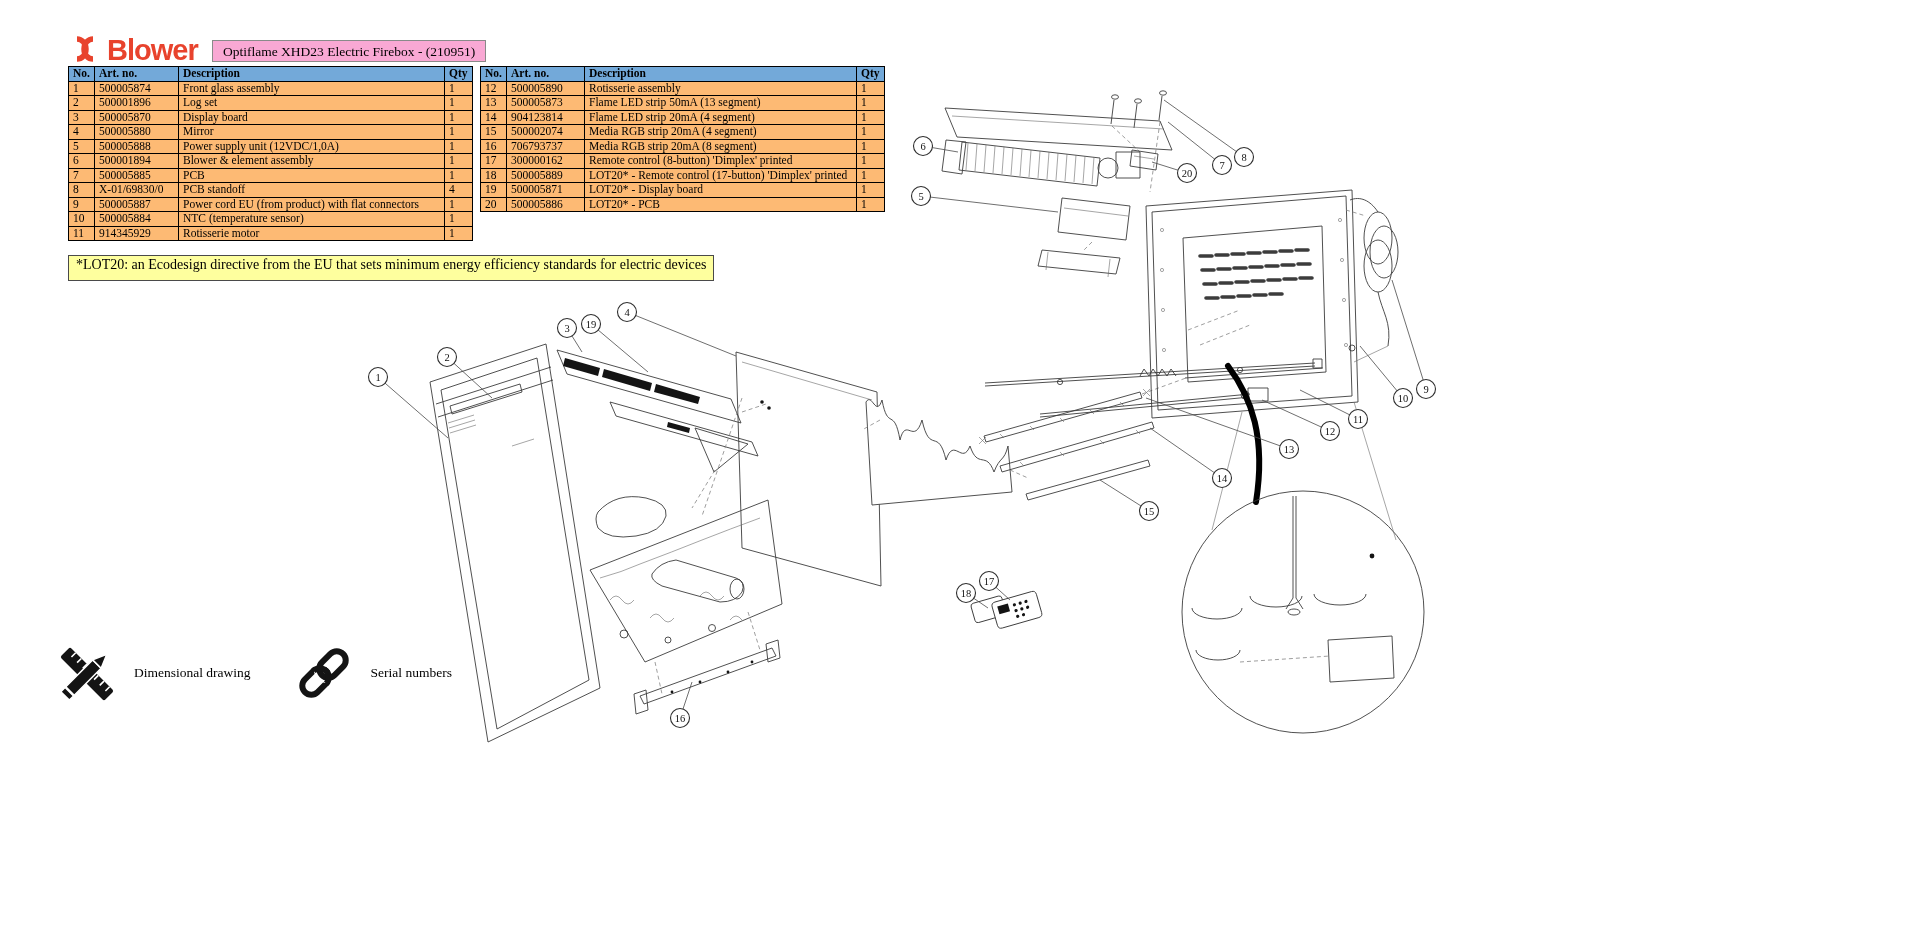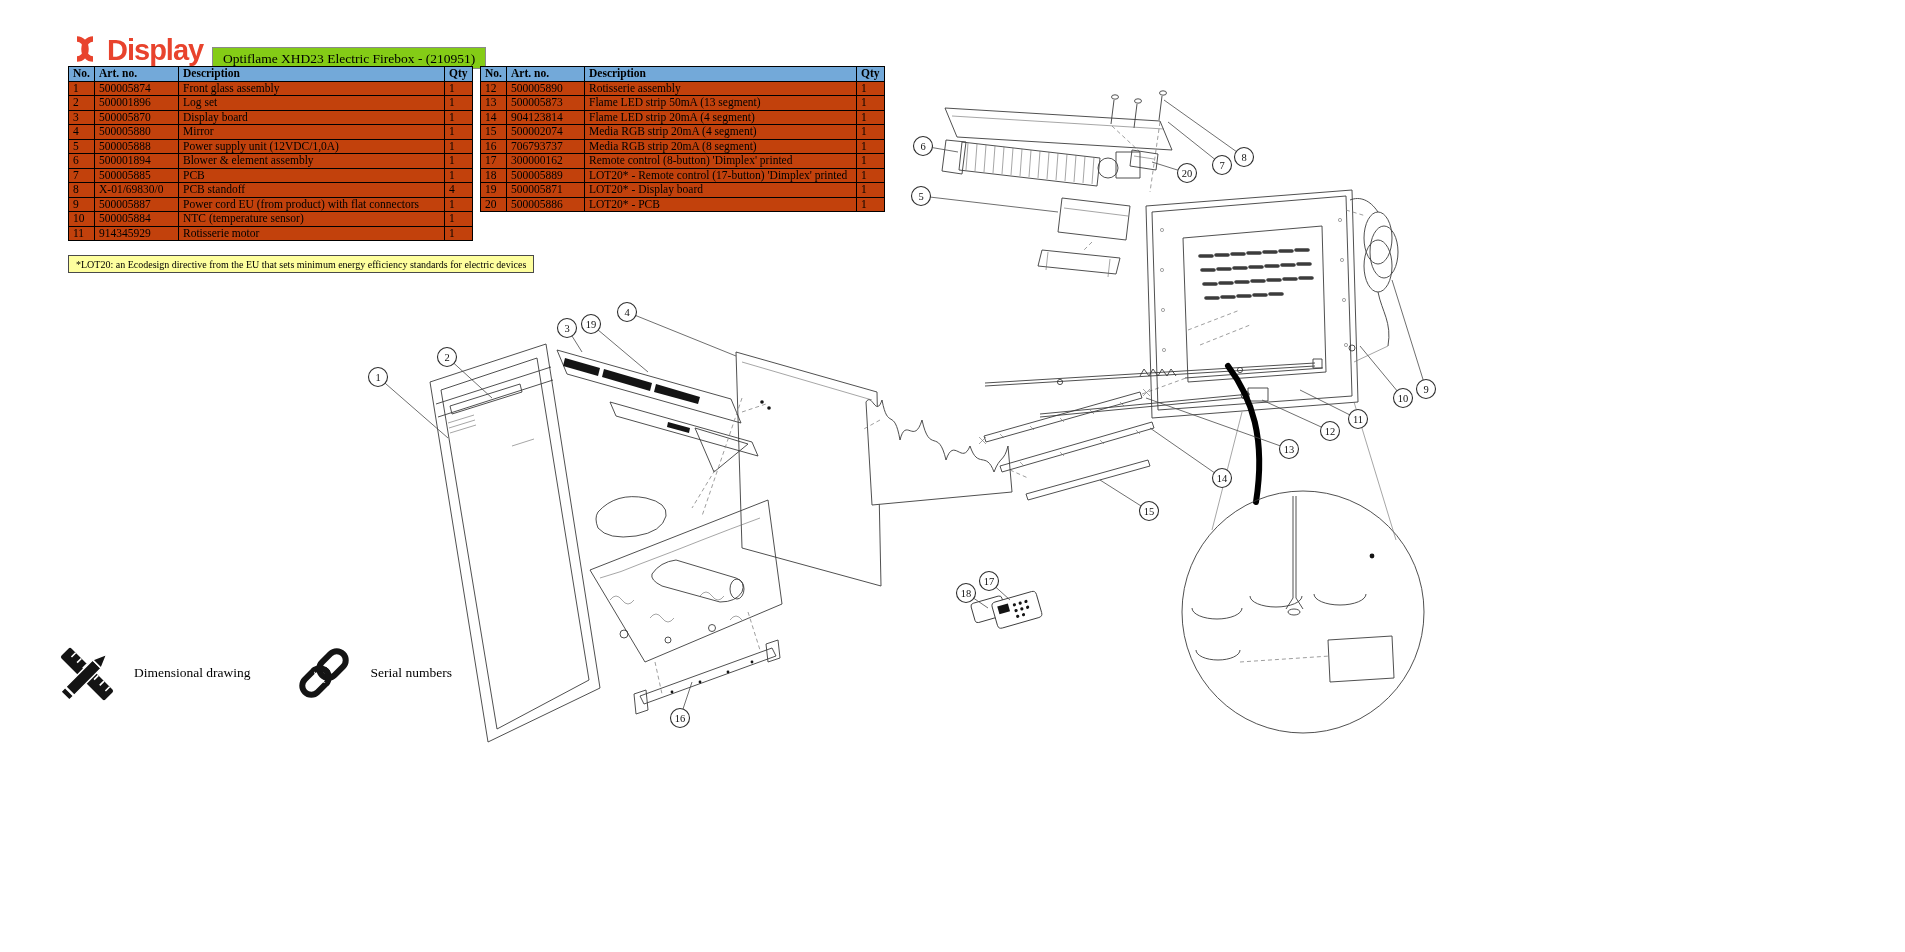--- a/index.html
+++ b/index.html
@@ -21,36 +21,36 @@
   .slot { stroke:#3c3c3c; stroke-width:3.6; stroke-linecap:round; }
   .leader { stroke:#4a4a4a; stroke-width:0.8; }
   .callout-circle { fill:#fff; stroke:#2e2e2e; stroke-width:1.1; }
   .callout-num { font-family:"Liberation Serif", serif; font-size:10.5px; text-anchor:middle; fill:#111; }
 
   
   .brand { position:absolute; left:66px; top:34px; display:flex; align-items:center; gap:3px; }
   .brand-name { font-family:"Liberation Sans", sans-serif; font-weight:700; font-size:29px;
                 color:var(--brand-red,#e8432d); letter-spacing:-1px; line-height:30px; }
   .title-box { position:absolute; left:212px; top:40px; min-width:260px; height:22px;
-               border:1px solid #8a8a8a; background:#84cc16; padding:2px 10px;
-               font-size:13.5px; line-height:17px; white-space:nowrap;margin-top:7px; }
+               border:1px solid #8a8a8a; background:#f9a8d4; padding:2px 10px;
+               font-size:13.5px; line-height:17px; white-space:nowrap; }
 
   
-  .parts-table { position:absolute; border-collapse:collapse; background:#c2410c; }
+  .parts-table { position:absolute; border-collapse:collapse; background:#fdba74; }
   .parts-table.left  { left:68px;  top:66px; }
   .parts-table.right { left:480px; top:66px; }
   .parts-table th, .parts-table td {
     border:1px solid #000; padding:0 4px; height:14.5px; line-height:13px;
     text-align:left; font-size:11.5px; white-space:nowrap; font-family:"Liberation Serif", serif;
   }
   .parts-table thead th { background:var(--table-header-bg,#73a9d9); font-weight:700; }
 
   
   .note { position:absolute; left:68px; top:255px; background:var(--note-bg,#feff9e);
-          border:1px solid #4a4a4a; padding:1px 7px; font-size:10px; height:18px;
+          border:1px solid #4a4a4a; padding:1px 7px; font-size:14px; height:26px;
           line-height:15px; white-space:nowrap; }
 
   
   .legend { position:absolute; left:52px; top:638px; display:flex; gap:38px; align-items:flex-end; }
   .legend-item { display:flex; flex-direction:row; align-items:center; gap:12px; cursor:pointer; }
   .legend-label { font-size:13.5px; white-space:nowrap; }
 </style>
 </head>
 <body>
 
@@ -303,21 +303,21 @@
         <circle cx="966" cy="593" r="9.5" class="callout-circle"></circle>
         <text x="966" y="596.5" class="callout-num">18</text>
       </g>
   </svg>
 
   <div class="brand">
     <svg width="38" height="32" viewBox="0 0 38 32">
       <path d="M11,5 A9,10 0 1 1 11,25" fill="none" stroke="#e8432d" stroke-width="5.5"></path>
       <path d="M27,5 A9,10 0 1 0 27,25" fill="none" stroke="#e8432d" stroke-width="5.5"></path>
     </svg>
-    <span class="brand-name">Display</span>
+    <span class="brand-name">Blower</span>
   </div>
 
   <div class="title-box">Optiflame XHD23 Electric Firebox - (210951)</div>
 
   <table class="parts-table left">
     <colgroup>
         <col style="width:26px">
         <col style="width:84px">
         <col style="width:266px">
         <col style="width:26px">

